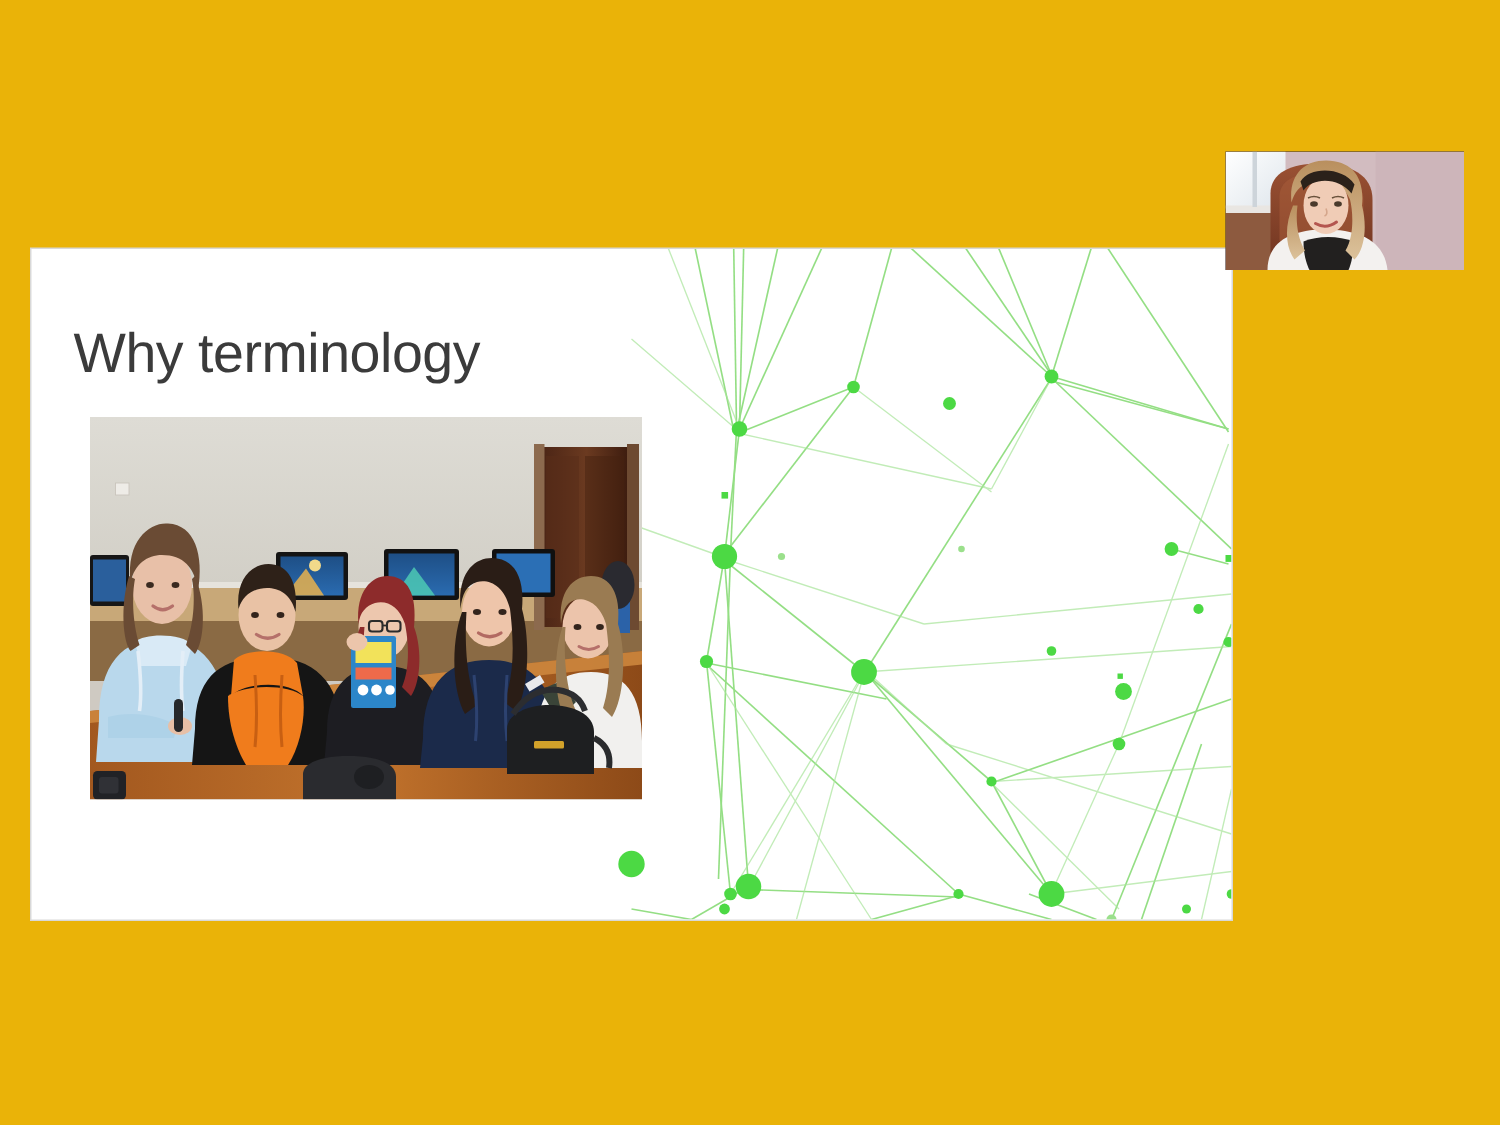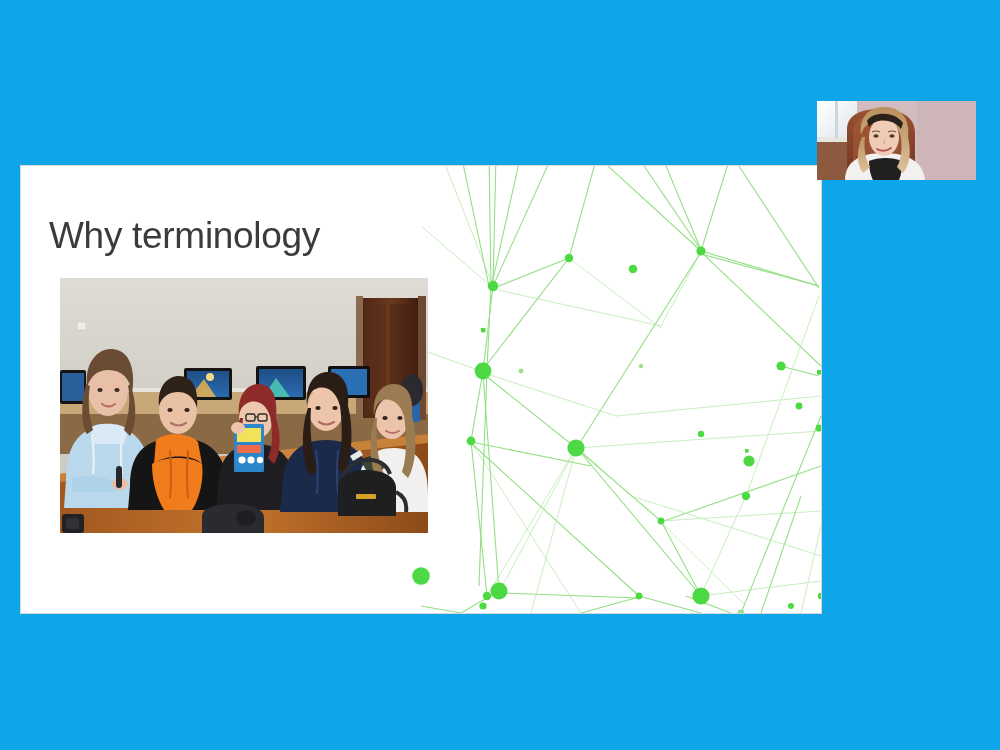--- a/index.html
+++ b/index.html
@@ -15,21 +15,21 @@
     font-family: "Liberation Sans", sans-serif;
     position: relative;
   }
 
   
   #stage {
     position: absolute;
     left: 0; top: 0;
     width: 1000px;
     height: 750px;
-    background: #0ea5e9;
+    background: #eab308;
   }
 
   
   #slide {
     position: absolute;
     left: 21px;
     top: 166px;
     width: 800px;
     height: 447px;
     background: #ffffff;

